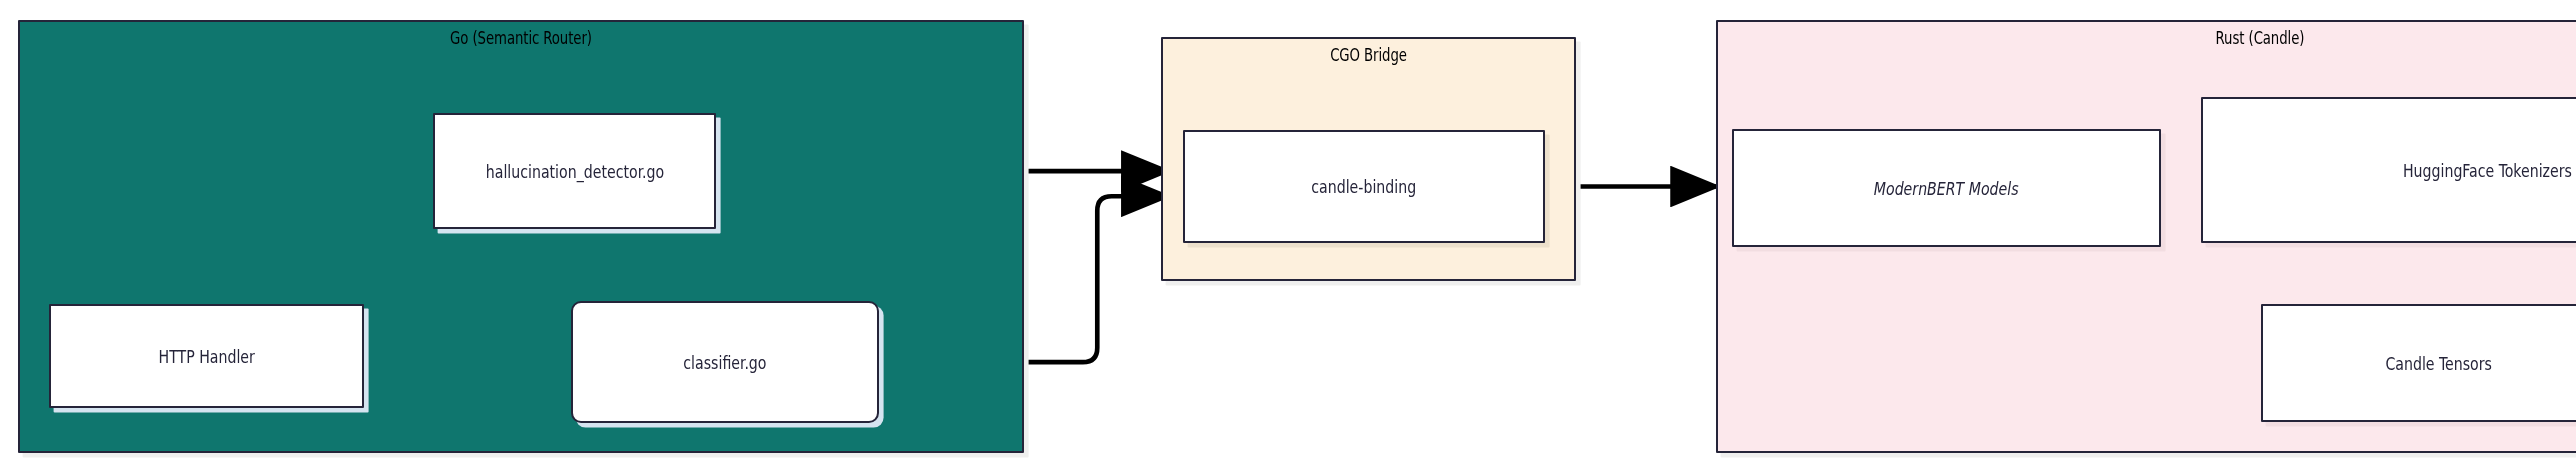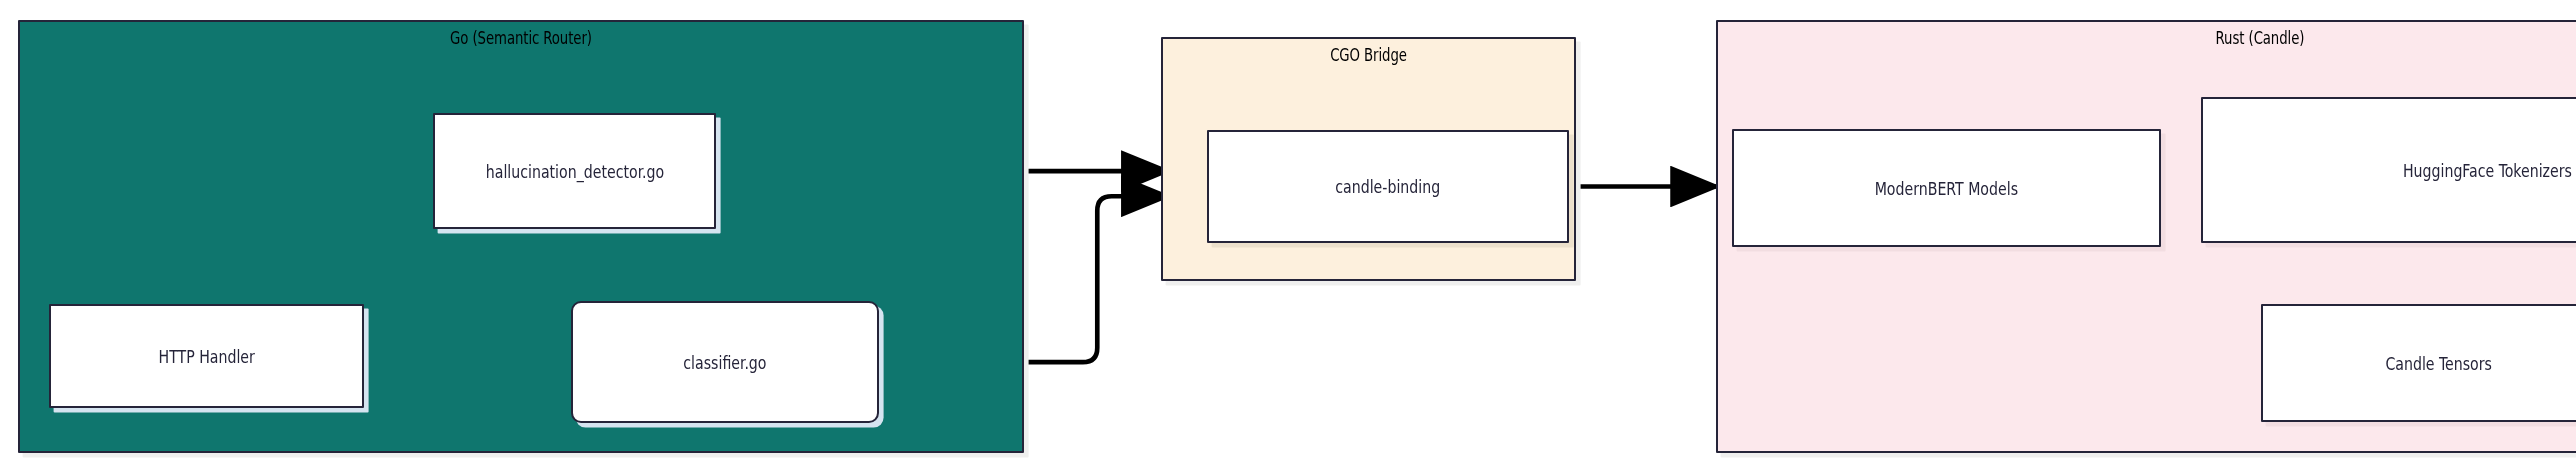--- a/index.html
+++ b/index.html
@@ -41,21 +41,21 @@
     align-items:center;
     justify-content:center;
     color:#252439;
     font-size:18.5px;
     font-family:"DejaVu Sans Condensed","DejaVu Sans","Liberation Sans",sans-serif;
     font-stretch:condensed;
     white-space:nowrap;
   }
   .node span{display:inline-block;transform:scaleX(0.85);}
   .node.inblue{box-shadow:4.6px 4.6px 0 0 #d5e4f0;}
-  .node.inorange{box-shadow:4.6px 4.6px 0 0 #ece0cc;margin-left:24px;}
+  .node.inorange{box-shadow:4.6px 4.6px 0 0 #ece0cc;}
   .node.inpink{box-shadow:4.6px 4.6px 0 0 #f2dde1;}
   
   #edges{position:absolute;left:0;top:0;width:2822px;height:474px;pointer-events:none;}
 </style>
 </head>
 <body>
 
 <div id="stage">
 
   <svg id="edges" viewBox="0 0 5478 920" width="2822" height="474" xmlns="http://www.w3.org/2000/svg">
@@ -99,21 +99,21 @@
   </div>
 
   <div class="node inblue" style="left:433px;top:113px;width:283px;height:116px;text-align:right;">
     <span>hallucination_detector.go</span>
   </div>
 
   <div class="node inorange" style="left:1183px;top:130px;width:362px;height:113px;">
     <span>candle-binding</span>
   </div>
 
-  <div class="node inpink" style="left:1732px;top:129px;width:429px;height:118px;">
+  <div class="node inpink" style="left:1732px;top:129px;width:429px;height:118px;font-style:italic;">
     <span>ModernBERT Models</span>
   </div>
 
   <div class="node inpink" style="left:2201px;top:97px;width:573px;height:146px;">
     <span>HuggingFace Tokenizers</span>
   </div>
 
   <div class="node inpink" style="left:2261px;top:304px;width:355px;height:118px;">
     <span>Candle Tensors</span>
   </div>

